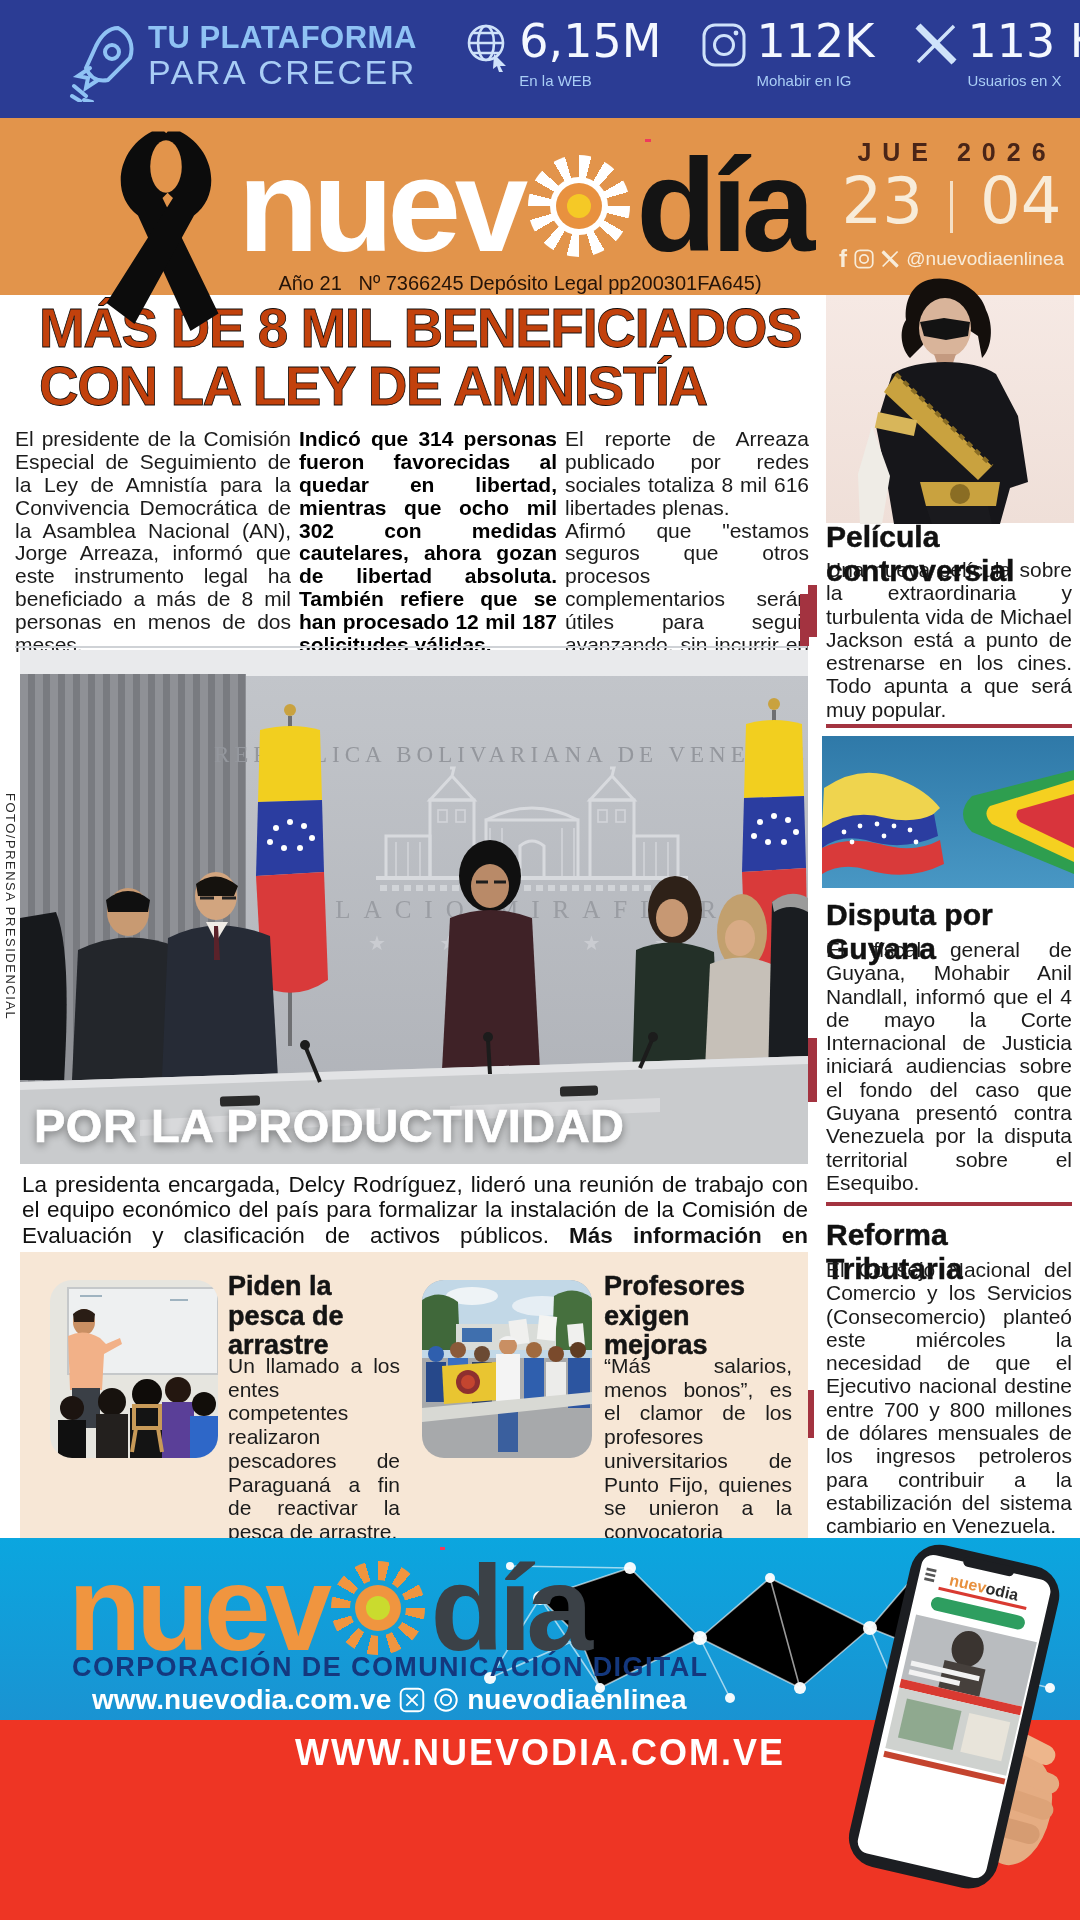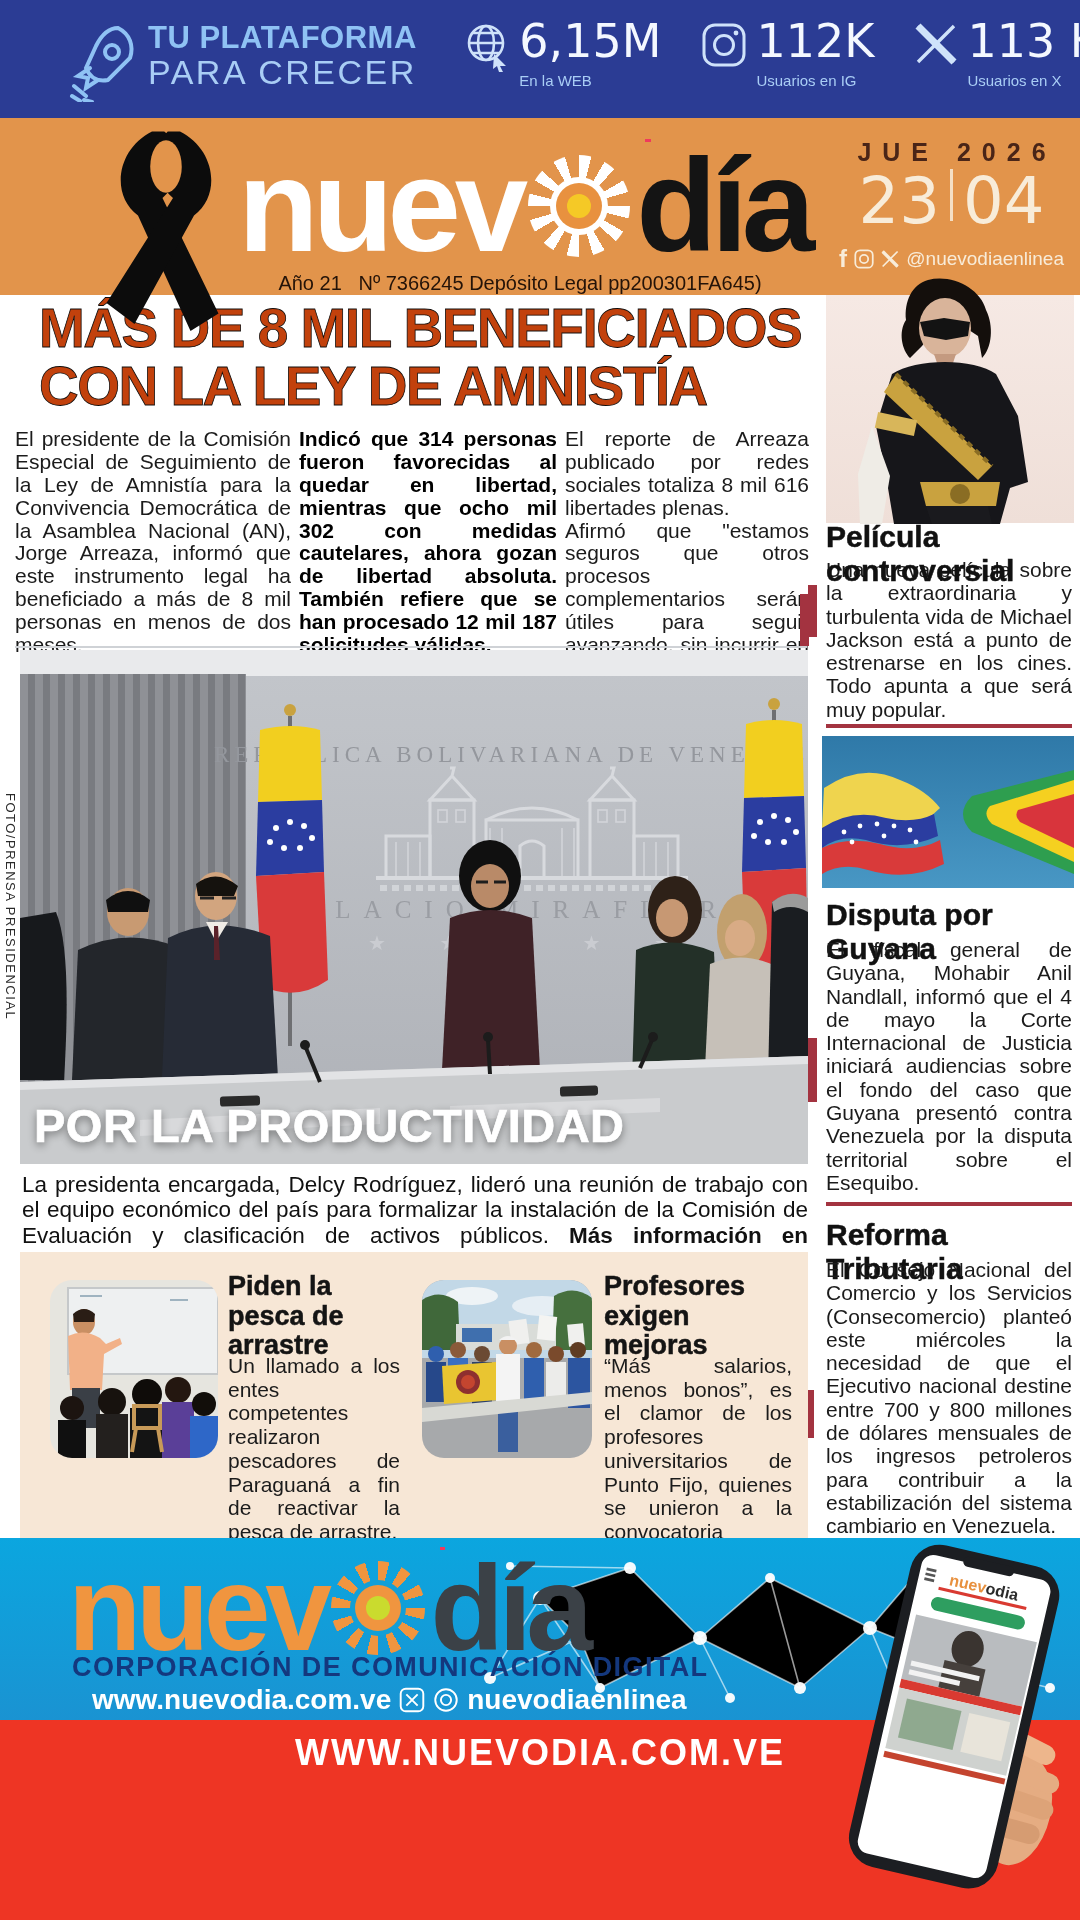--- a/index.html
+++ b/index.html
@@ -32,21 +32,21 @@
   .m-logo .b2{color:#141414;}
   .sun{display:inline-block;border-radius:50%;position:relative;}
   .sun i{position:absolute;border-radius:50%;left:50%;top:50%;transform:translate(-50%,-50%);}
   .sun-m{width:102px;height:102px;margin:0 4px;background:repeating-conic-gradient(#fff 0 14deg,rgba(0,0,0,0) 14deg 30deg);}
   .sun-m .g1{width:58px;height:58px;background:#fff;}
   .sun-m .g2{width:46px;height:46px;background:#e8913f;}
   .sun-m .g3{width:24px;height:24px;background:#f5c926;}
   .issue{left:240px;top:272px;width:560px;text-align:center;font-size:20px;color:#241308;}
   .dateblock{right:16px;top:138px;width:225px;text-align:center;position:absolute;}
   .dow{font-size:25px;font-weight:700;color:#4a2517;letter-spacing:11px;margin-left:11px;}
-  .dnums{display:flex;align-items:flex-start;justify-content:center;gap:10px;margin-top:2px;}
+  .dnums{display:flex;align-items:flex-end;justify-content:center;gap:27px;margin-top:2px;}
   .dnums .n{font-family:"DejaVu Sans",sans-serif;font-size:64px;font-weight:400;color:#f8ecd9;line-height:1;}
   .dnums .sep{width:3px;height:52px;background:#f8ecd9;opacity:.85;}
   .msocial{display:flex;align-items:center;justify-content:center;gap:7px;margin-top:12px;color:#f8ecd9;font-size:19px;}
 
   
   .headline{left:15px;top:300px;width:800px;font-size:55px;line-height:1.05;font-weight:800;
             letter-spacing:-1.5px;color:#c2410c;margin-left:24px;-webkit-text-stroke:.8px #0d0d0d;}
   .columns{left:15px;top:428px;width:794px;display:grid;grid-template-columns:276px 258px 244px;column-gap:8px;}
   .bodytext{font-size:21px;line-height:1.09;text-align:justify;color:#1b1b1b;}
   .col2{font-weight:700;color:#000;}
@@ -135,21 +135,21 @@
           <svg width="46" height="46" viewBox="0 0 46 46">
             <g stroke="#cfe2fa" stroke-width="3" fill="none">
               <rect x="3" y="3" width="40" height="40" rx="11"></rect>
               <circle cx="23" cy="23" r="9.5"></circle>
               <circle cx="35" cy="11" r="2.4" fill="#cfe2fa" stroke="none"></circle>
             </g>
           </svg>
         </span>
         <span>
           <div class="num">112K</div>
-          <div class="lbl">Usuarios en IG</div>
+          <div class="lbl">Mohabir en IG</div>
         </span>
       </div>
       <div class="stat">
         <span class="icn">
           <svg width="44" height="44" viewBox="0 0 44 44">
             <g stroke="#cfe2fa" stroke-width="3.4" fill="none">
               <path d="M4,4 L40,40 M40,4 L4,40"></path>
               <path d="M4,4 L40,40" stroke-width="7"></path>
             </g>
           </svg>

